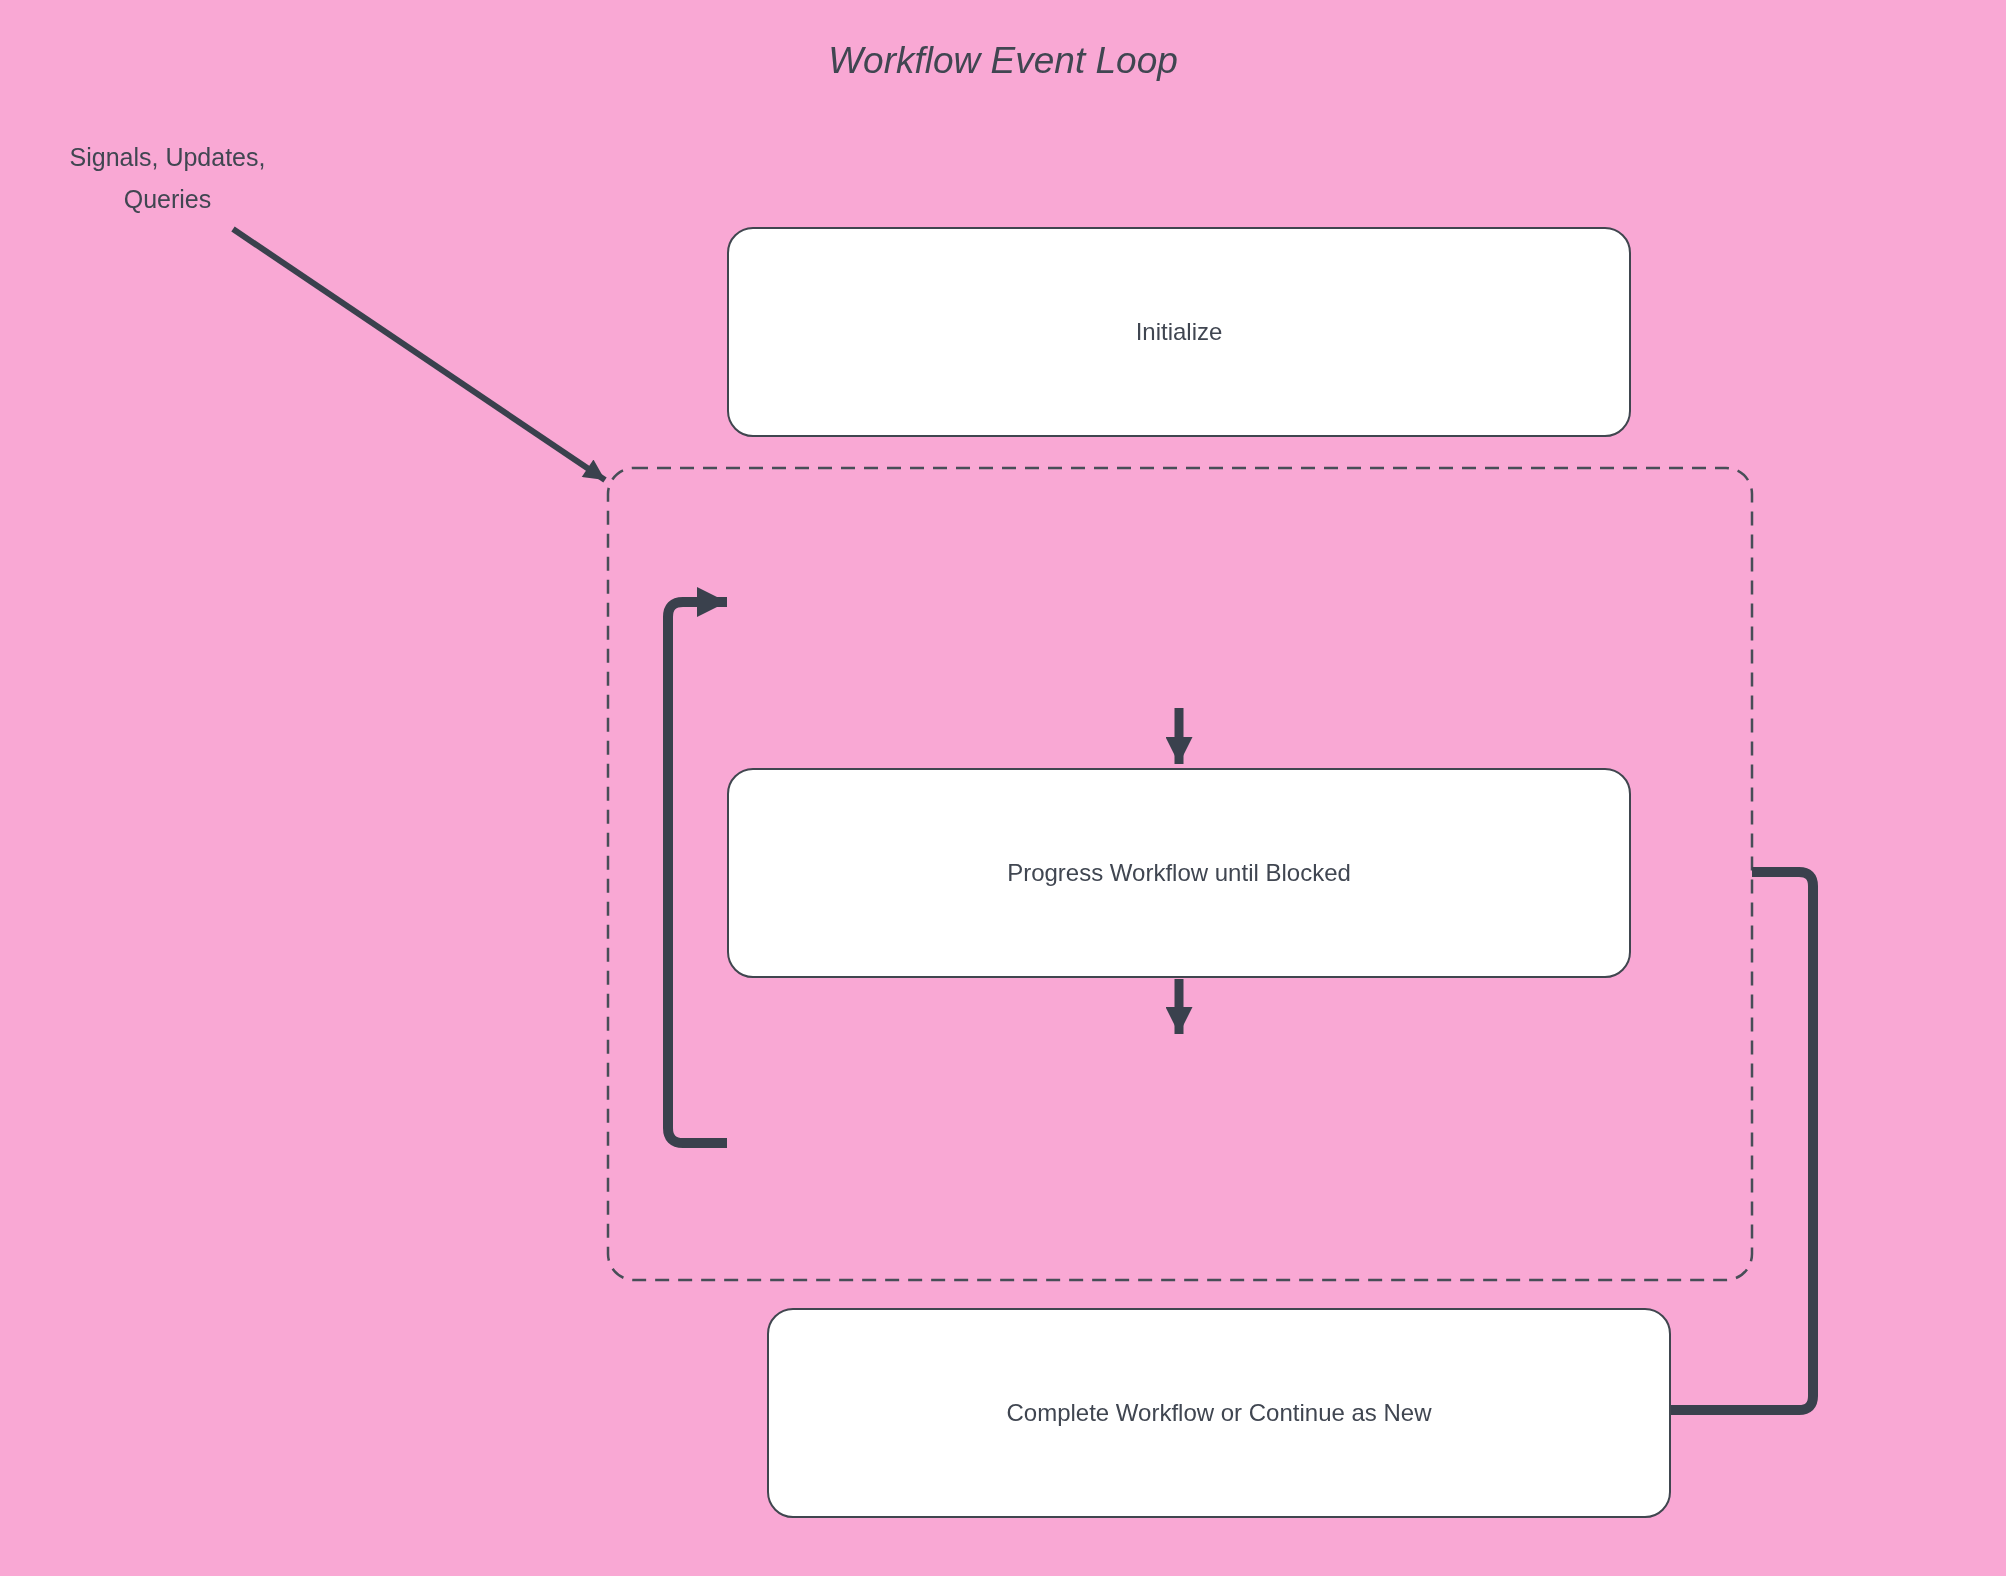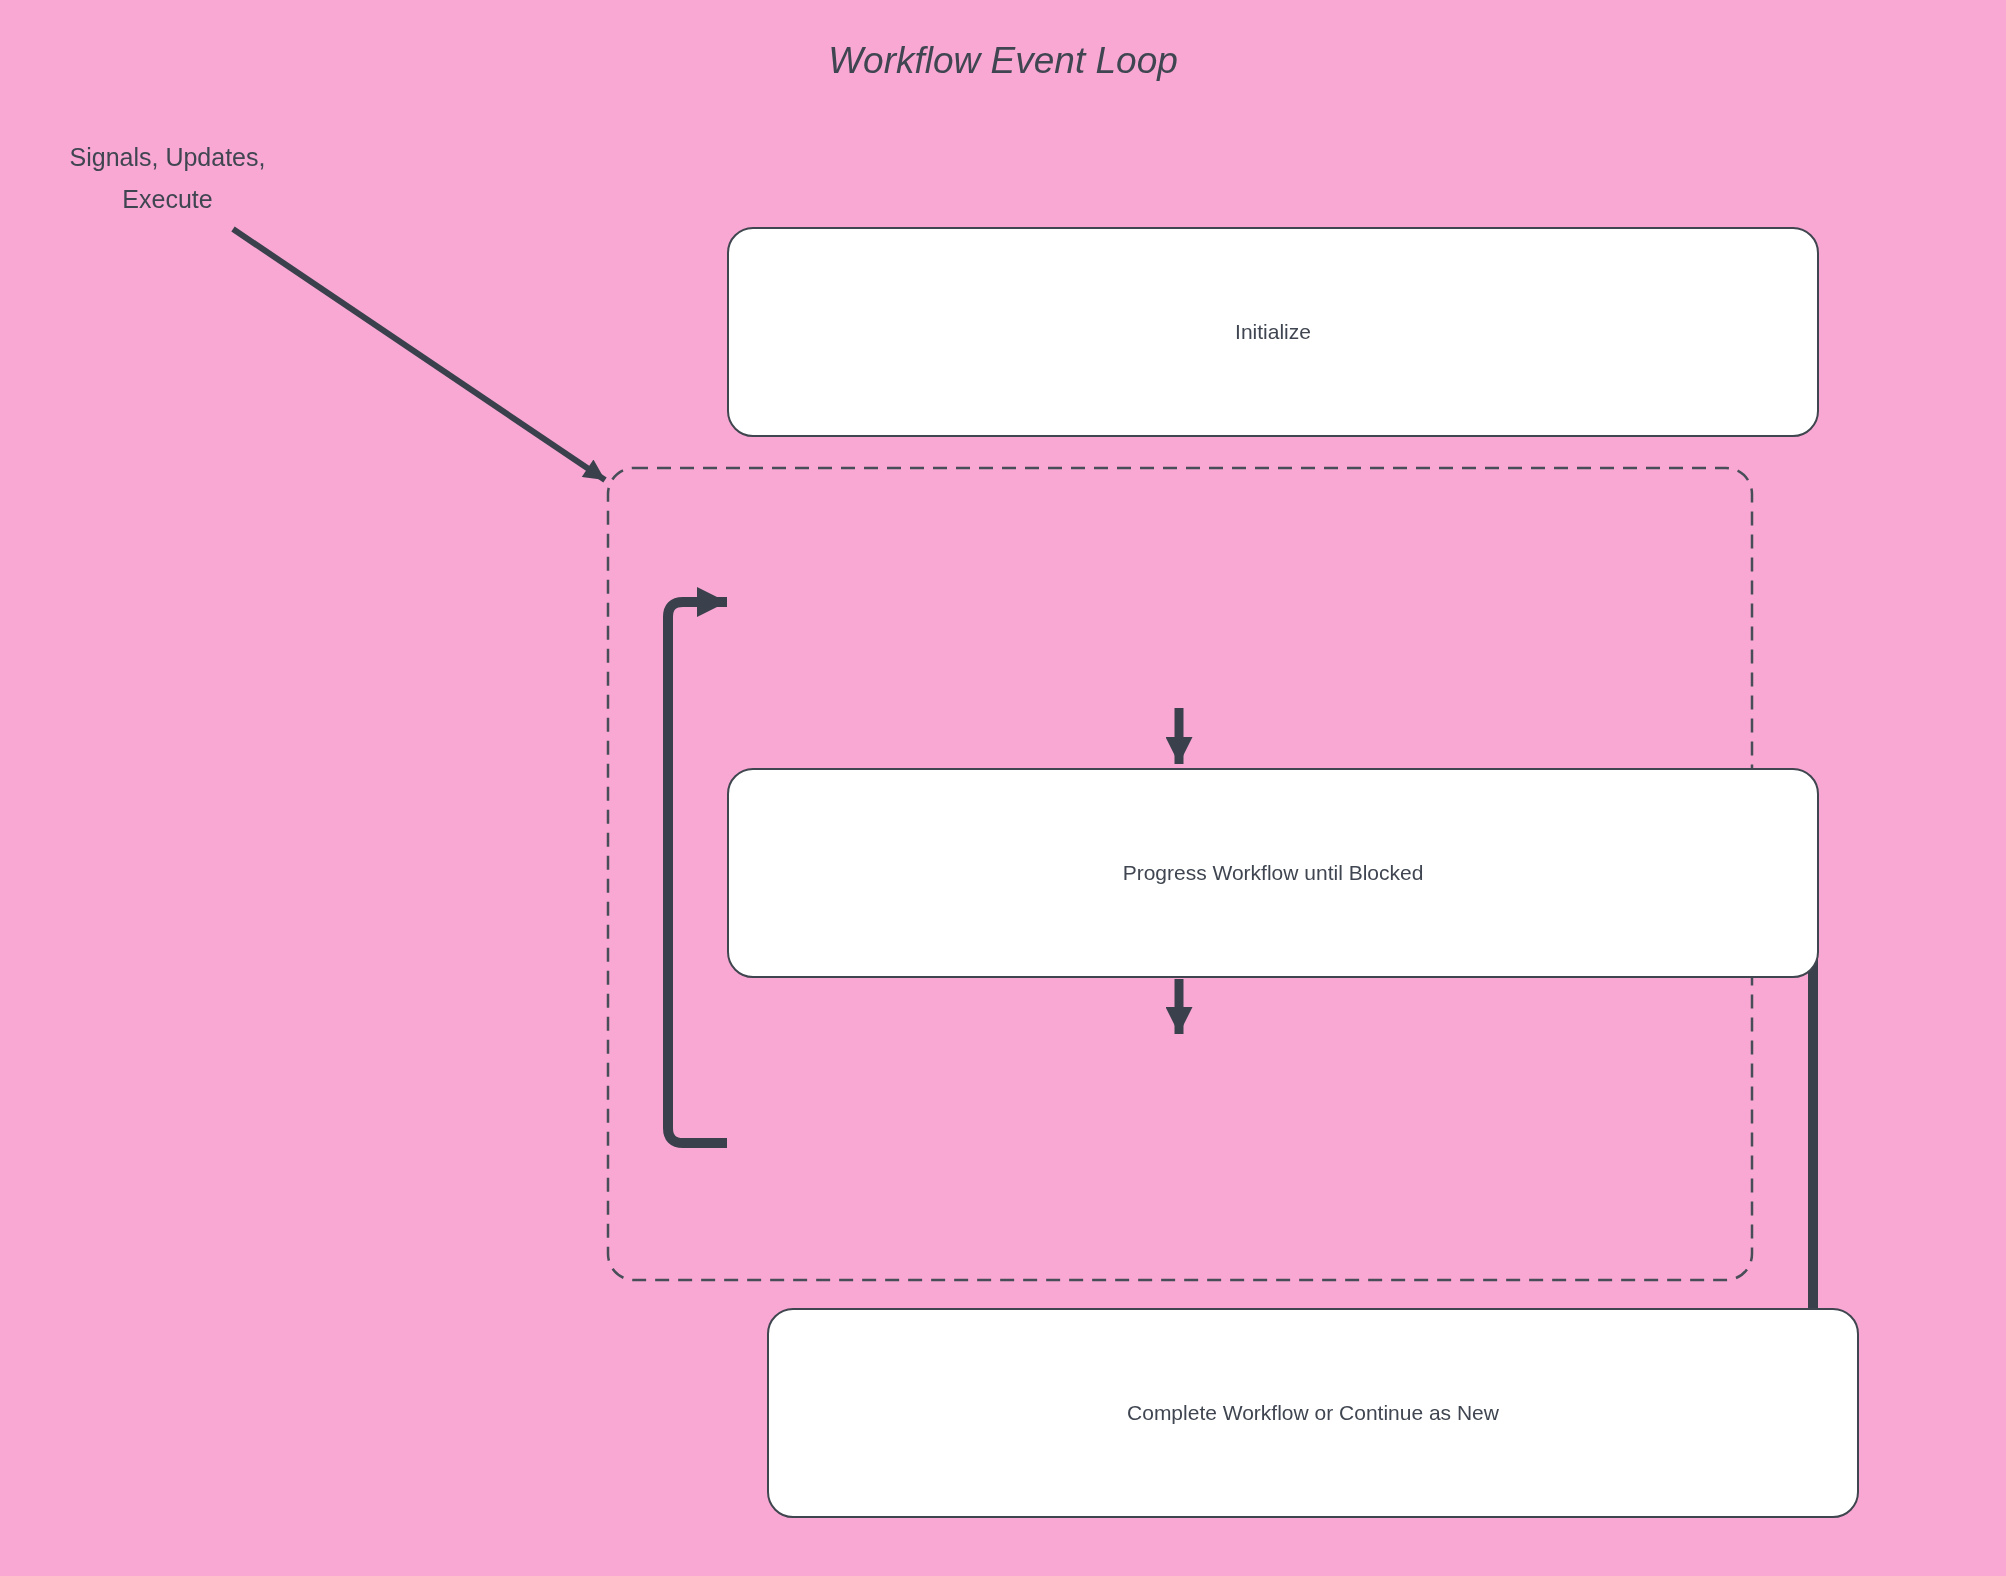--- a/index.html
+++ b/index.html
@@ -33,50 +33,50 @@
     color: #404651;
   }
   .connector-layer {
     position: absolute;
     left: 0;
     top: 0;
   }
   .node {
     position: absolute;
     left: 727px;
-    width: 1092px;
+    width: 904px;
     height: 210px;
     box-sizing: border-box;
     background: #ffffff;
     border: 2.5px solid #40464f;
     border-radius: 26px;
     display: flex;
     align-items: center;
     justify-content: center;
     text-align: center;
-    font-size: 21px;
+    font-size: 24px;
     color: #404651;
   }
   .node span { padding: 0 30px; }
   .node-initialize        { top: 227px; }
   .node-progress-signals  { top: 498px; }
   .node-progress-workflow { top: 768px; }
   .node-execute-queries   { top: 1038px; }
   .node-complete-workflow { top: 1308px; margin-left: 40px; }
 </style>
 </head>
 <body>
 
 <div class="canvas">
 
   <div class="diagram-title">Workflow Event Loop</div>
 
   <div class="annotation">
     <div>Signals, Updates,</div>
-    <div>Execute</div>
+    <div>Queries</div>
   </div>
 
   <svg class="connector-layer" width="2006" height="1576" viewBox="0 0 2006 1576">
     <defs>
       <marker id="mBig" viewBox="0 0 10 10" refX="10" refY="5" markerWidth="3.8" markerHeight="3.0" orient="auto" markerUnits="strokeWidth">
         <path d="M0,0 L10,5 L0,10 Z" fill="#3a414d"></path>
       </marker>
       <marker id="mSmall" viewBox="0 0 10 10" refX="10" refY="5" markerWidth="6.2" markerHeight="3.5" orient="auto" markerUnits="strokeWidth">
         <path d="M0,0 L10,5 L0,10 Z" fill="#3a414d"></path>
       </marker>

